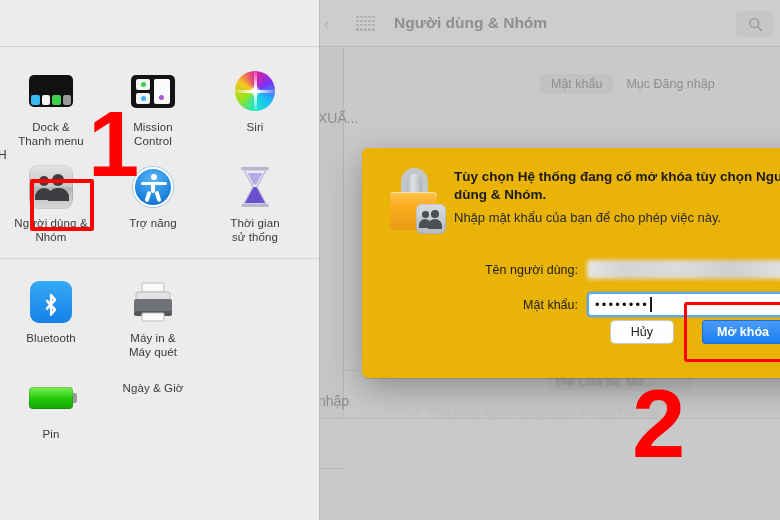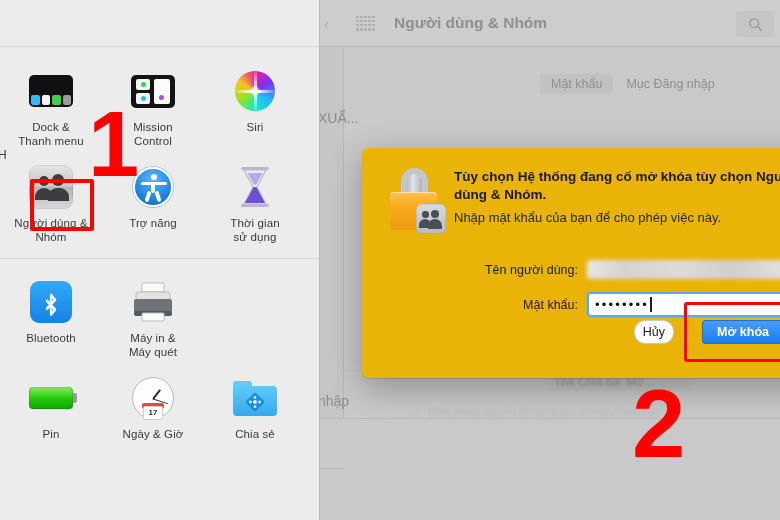--- a/index.html
+++ b/index.html
@@ -291,21 +291,21 @@
   .dots { font-size: 13px; letter-spacing: 2.2px; color: #111; line-height: 1; }
   .caret {
     width: 1.5px; height: 15px; background: #1c1c1c; margin-left: 1px;
   }
 
   .sheet-buttons {
     position: absolute; right: 18px; bottom: 16px;
     display: flex; align-items: center; gap: 10px;
   }
   .btn {
-    font-size: 12.5px; border-radius: 11px; padding: 4px 8px;
+    font-size: 12.5px; border-radius: 5px; padding: 4px 20px;
     border: 1px solid #c6c6c6; background: #fefefe; color: #1a1a1a;
   }
   .btn-primary {
     background: linear-gradient(180deg,#4a9bf7,#1a7ef0);
     border: 1px solid #1a6fd8; color: #fff; font-weight: 600;
   }
   .btn-hl {
     border: 3px solid #ff0000; border-radius: 3px; padding: 15px; display: inline-block;
   }
   .btn-hl .btn { border-radius: 3px; padding: 4px 14px; }
@@ -465,21 +465,21 @@
                 <svg width="34" height="42" viewBox="0 0 34 42">
                   <rect x="3" y="1" width="28" height="3" rx="1.5" fill="#b9b6cd"></rect>
                   <rect x="3" y="38" width="28" height="3" rx="1.5" fill="#b9b6cd"></rect>
                   <path d="M6 4 L28 4 L19 21 L28 38 L6 38 L15 21 Z" fill="#eceaf4" stroke="#bbb8cc" stroke-width="1.2"></path>
                   <path d="M15.6 21 L18.4 21 L27 37 L7 37 Z" fill="#6a4fd0"></path>
                   <path d="M9.5 7 L24.5 7 L18.3 18.5 L15.7 18.5 Z" fill="#8b74e0" opacity=".55"></path>
                 </svg>
               </span>
             </span>
             <span class="plabel" style="white-space:pre-line">Thời gian
-sử dụng</span>
+sử thống</span>
           </div>
         </div>
       </div>
 
       <div class="prefs-section">
         <div class="prefs-row">
 
           <div class="pref-cell">
             <span class="glyph">
               <span class="ic-bt">
@@ -512,48 +512,23 @@
         <div class="prefs-row">
 
           <div class="pref-cell">
             <span class="glyph">
               <span class="ic-batt"></span>
             </span>
             <span class="plabel" style="white-space:pre-line">Pin</span>
           </div>
 
           <div class="pref-cell">
-            <span class="glyph">
-              <span class="ic-clock">
-                <i class="hand" style="left:50%; top:9px; width:1.6px; height:12px; margin-left:-.8px; transform:rotate(38deg);"></i>
-                <i class="hand" style="left:50%; top:5px; width:1.4px; height:16px; margin-left:-.7px; transform:rotate(108deg);"></i>
-                <span class="dband"></span>
-                <span class="date">17</span>
-              </span>
-            </span>
             <span class="plabel" style="white-space:pre-line">Ngày &amp; Giờ</span>
           </div>
 
-          <div class="pref-cell">
-            <span class="glyph">
-              <span class="ic-share">
-                <span class="tab"></span>
-                <span class="fold"></span>
-                <svg width="20" height="20" viewBox="0 0 20 20" style="position:absolute;left:12px;top:11px;">
-                  <rect x="3" y="3" width="14" height="14" rx="2" transform="rotate(45 10 10)" fill="#1b8fd6"></rect>
-                  <circle cx="10" cy="10" r="2" fill="#d8f0ff"></circle>
-                  <circle cx="10" cy="5.4" r="1.4" fill="#d8f0ff"></circle>
-                  <circle cx="14.6" cy="10" r="1.4" fill="#d8f0ff"></circle>
-                  <circle cx="10" cy="14.6" r="1.4" fill="#d8f0ff"></circle>
-                  <circle cx="5.4" cy="10" r="1.4" fill="#d8f0ff"></circle>
-                </svg>
-              </span>
-            </span>
-            <span class="plabel" style="white-space:pre-line">Chia sẻ</span>
-          </div>
         </div>
       </div>
 
     </div>
   </div>
 
   <div class="sheet">
     <div class="sheet-top">
       <span class="lock">
         <i class="shackle"></i>

